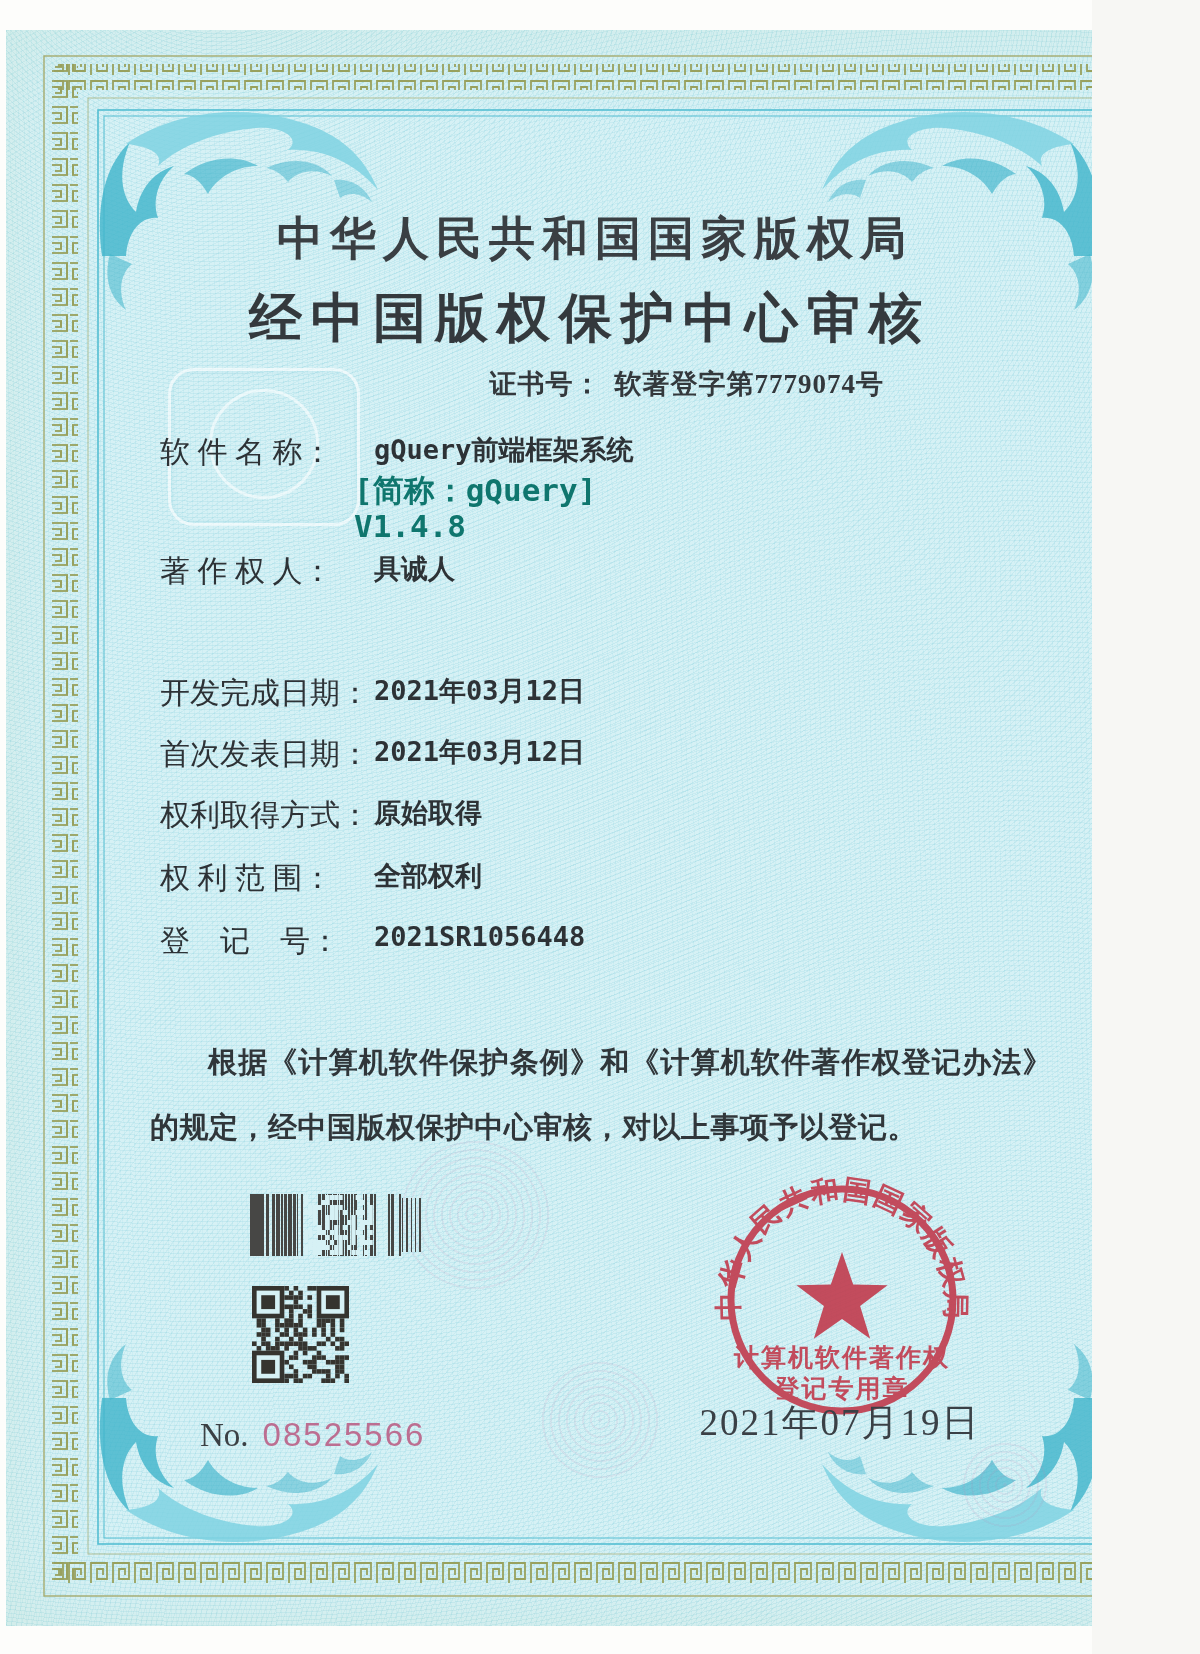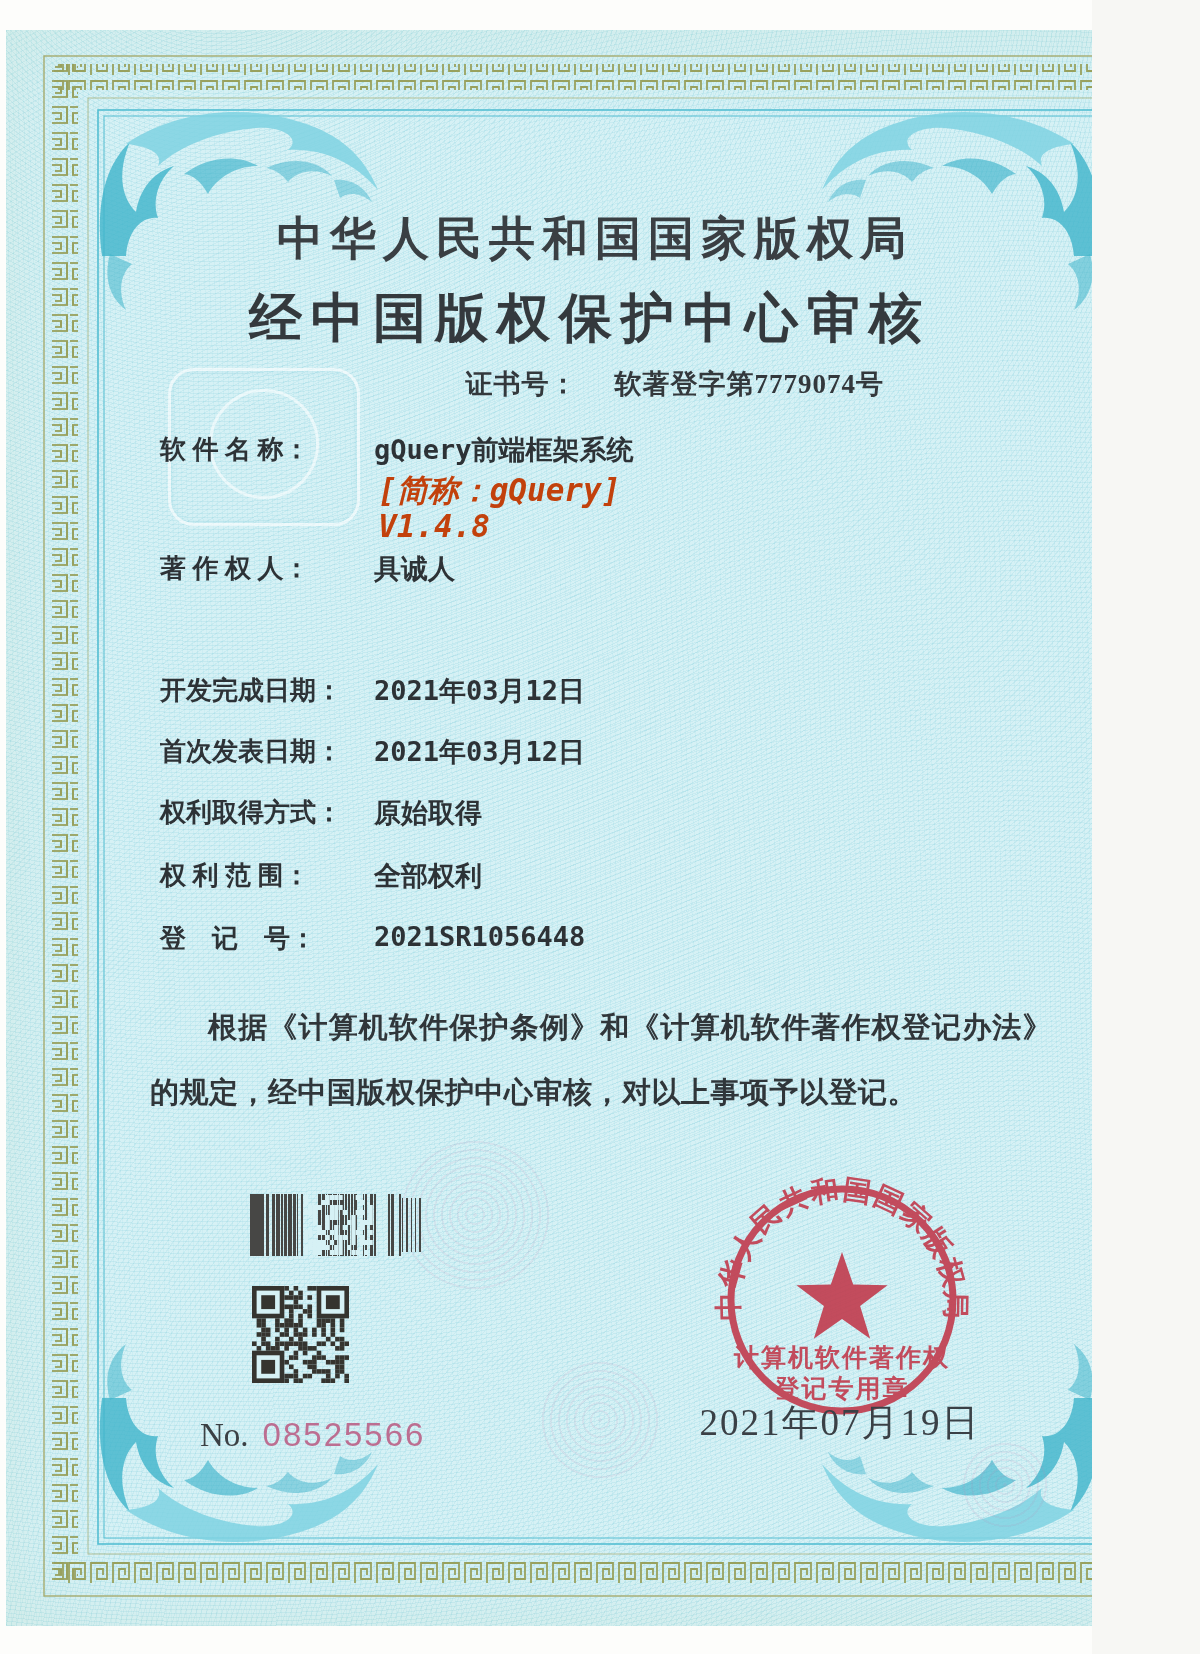--- a/index.html
+++ b/index.html
@@ -22,28 +22,28 @@
              border-radius:26px;opacity:.8;box-shadow:0 0 6px rgba(120,200,215,.35) inset;}
   #watermark::after{content:"";position:absolute;left:38px;top:18px;width:104px;height:104px;
              border:3px solid rgba(255,255,255,.7);border-radius:50%;}
   .rosette{border-radius:50%;background:repeating-radial-gradient(circle, rgba(190,120,170,.10) 0 2px, transparent 2px 8px);}
   
   #authority-title{left:0;top:208px;width:1190px;text-align:center;font-size:46px;font-weight:700;
                    color:#3a3f43;letter-spacing:7px;}
   #certificate-title{left:0;top:283px;width:1180px;text-align:center;font-size:53px;font-weight:800;
                      color:#34393d;letter-spacing:9px;}
   #certno{top:366px;right:208px;font-size:27px;font-weight:700;color:#33383c;letter-spacing:1px;}
-  #certno .v{margin-left:37px;}
+  #certno .v{margin-left:13px;}
   
   .row{left:160px;display:flex;color:#2d3236;}
-  .row .lab{width:214px;font-size:26px;font-weight:700;white-space:pre;flex:none;}
+  .row .lab{width:214px;font-size:30px;font-weight:400;white-space:pre;flex:none;}
   .row .val{font-size:27px;font-weight:600;font-family:"DejaVu Sans Mono","Liberation Mono",monospace;white-space:pre;}
-  .extra{left:378px;font-size:31px;font-weight:600;color:#c2410c;
-         font-family:"DejaVu Sans Mono","Liberation Mono",monospace;white-space:pre;font-style:italic;}
-  #statement{left:150px;top:995px;width:902px;font-size:29px;font-weight:700;color:#30363a;
+  .extra{left:354px;font-size:31px;font-weight:600;color:#0f766e;
+         font-family:"DejaVu Sans Mono","Liberation Mono",monospace;white-space:pre;}
+  #statement{left:150px;top:1030px;width:902px;font-size:29px;font-weight:700;color:#30363a;
              line-height:65px;letter-spacing:.5px;text-indent:58px;text-align:justify;}
   
   #serial{left:200px;top:1416px;font-size:33px;color:#3b4044;}
   #serial .num{color:#bc6e91;margin-left:14px;font-family:Liberation Sans, sans-serif;
                letter-spacing:2px;font-size:33px;}
   
   #issue-date{left:660px;top:1398px;width:360px;text-align:center;font-size:37px;font-weight:400;
               color:#3a4046;letter-spacing:2px;}
   .sealtxt{font-weight:700;letter-spacing:2px;}
 </style>

